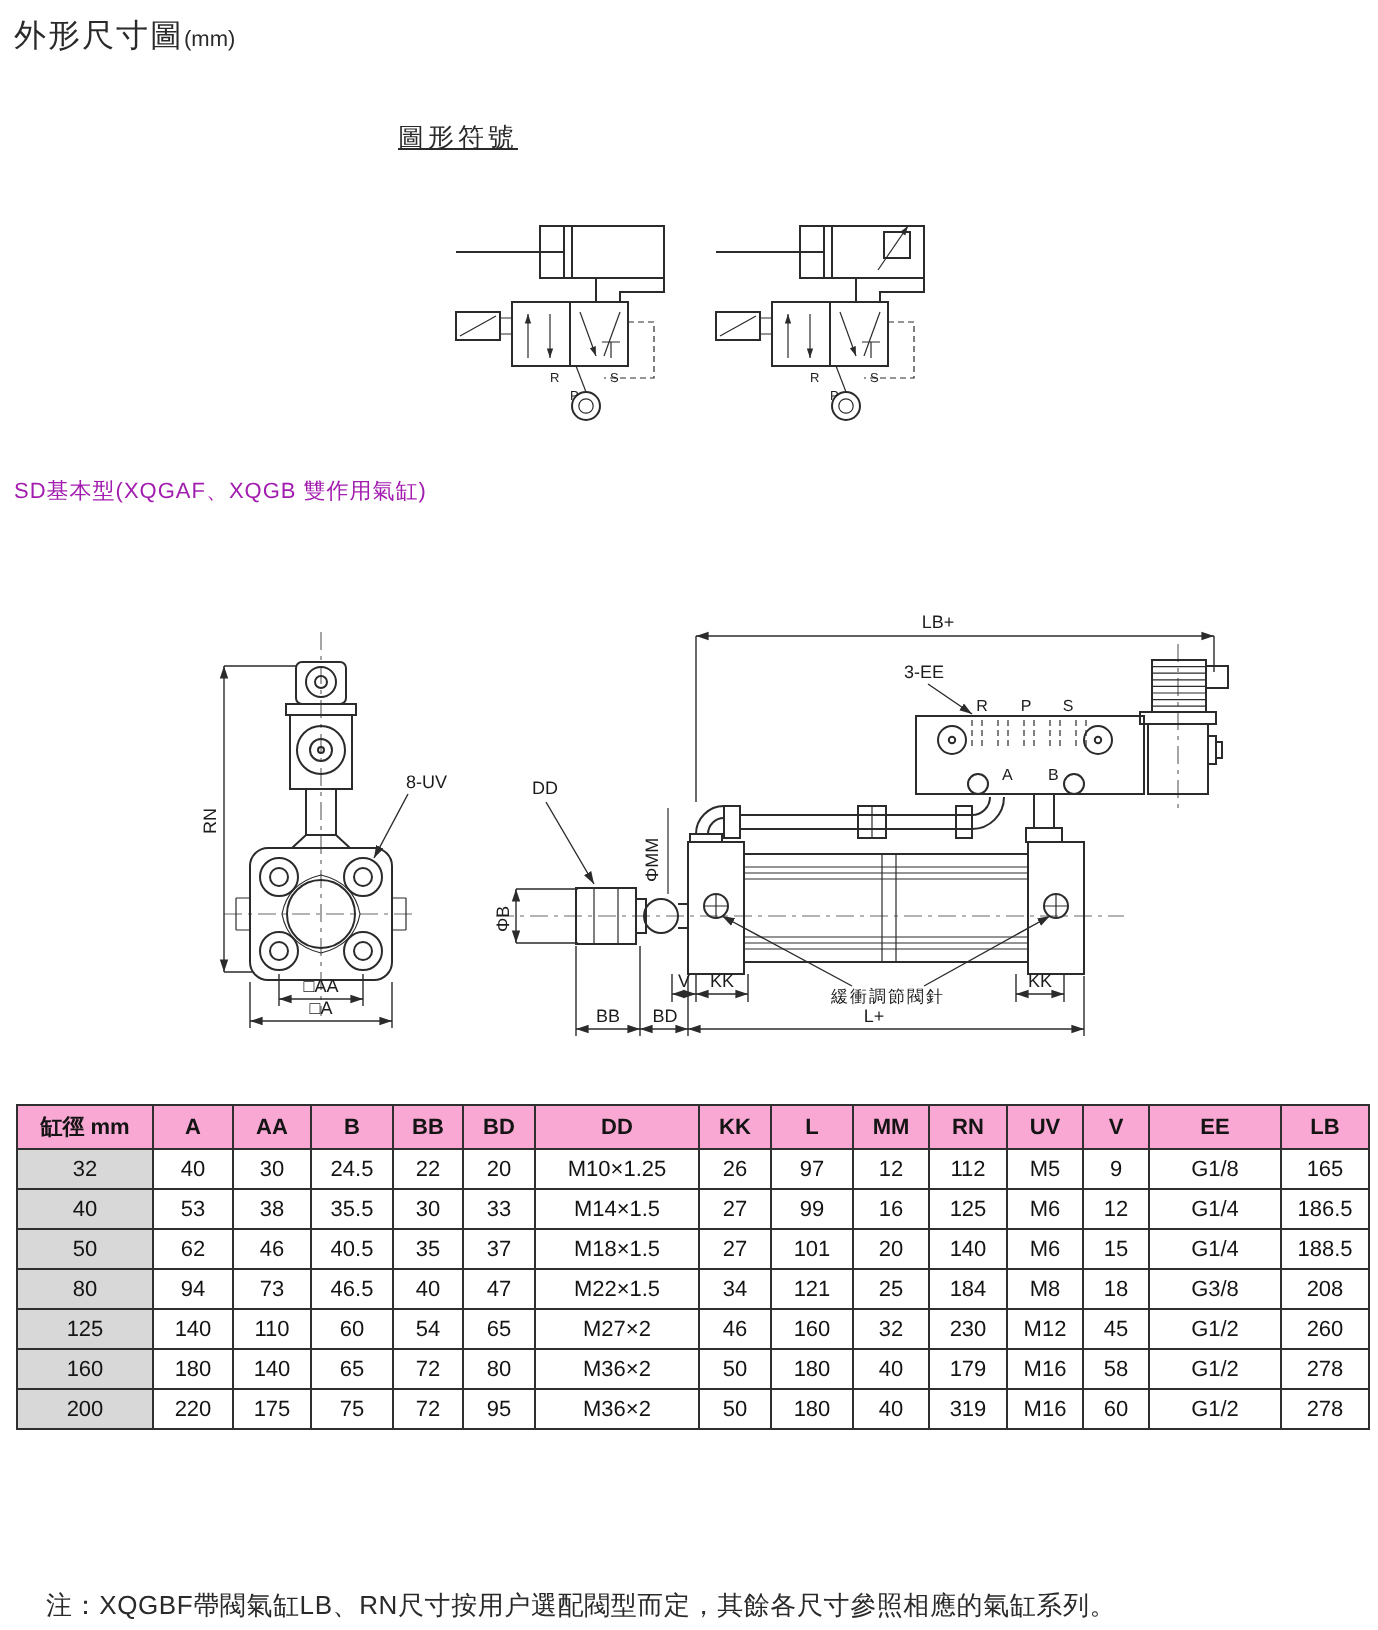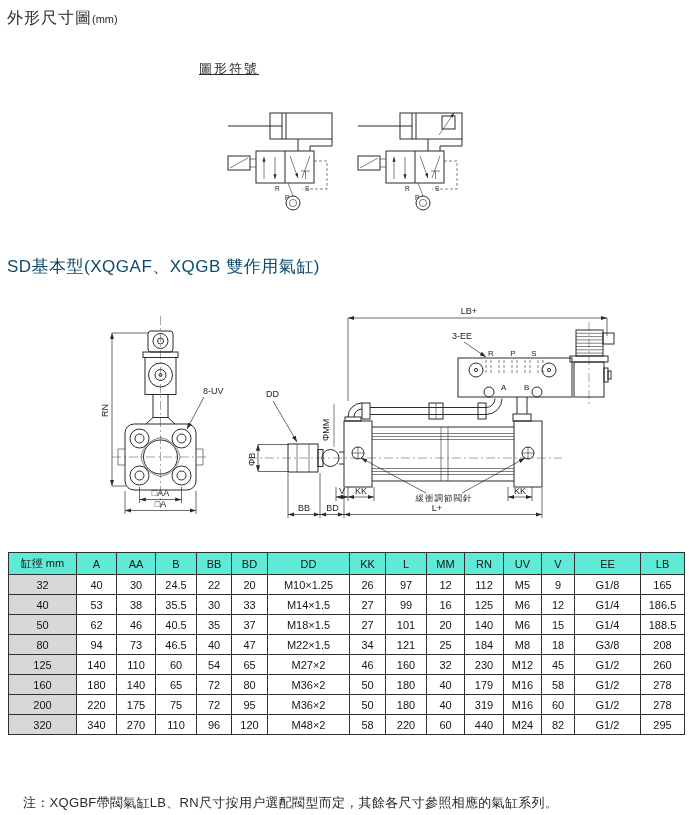--- a/index.html
+++ b/index.html
@@ -4,33 +4,33 @@
 <style>
   html,body{margin:0;padding:0;}
   body{
     width:689px;height:815px;position:relative;background:#ffffff;
     font-family:"Liberation Sans",sans-serif;color:#1c1c1c;overflow:hidden;
   }
   .abs{position:absolute;}
   #title{left:7px;top:8px;font-size:16px;letter-spacing:1px;color:#2a2a2a;}
   #title .unit{font-size:11px;letter-spacing:0;}
   #symbolHeading{left:199px;top:60px;font-size:13px;letter-spacing:2px;color:#2a2a2a;text-decoration:underline;}
-  #sectionHeading{left:7px;top:255px;font-size:17px;letter-spacing:.5px;color:#0c4a6e;}
+  #sectionHeading{left:7px;top:238px;font-size:11px;letter-spacing:.5px;color:#a21caf;}
   #note{left:23px;top:794px;font-size:13px;letter-spacing:.3px;color:#2a2a2a;white-space:nowrap;}
 
   table#dims{
     position:absolute;left:8px;top:552px;width:676px;
     border-collapse:collapse;table-layout:fixed;
     font-size:11px;text-align:center;color:#141414;
   }
   #dims th,#dims td{
     border:1px solid #2f2f2f;padding:0;height:19px;
     font-weight:normal;overflow:hidden;white-space:nowrap;
   }
-  #dims th{background:#5eead4;height:21px;}
+  #dims th{background:#f9a8d4;height:21px;font-weight:bold;}
   #dims td.first{background:#d8d8d8;}
 
   svg{position:absolute;overflow:visible;}
   svg text{font-family:"Liberation Sans",sans-serif;fill:#1c1c1c;}
   .ln{stroke:#2b2b2b;stroke-width:1;fill:none;}
   .tn{stroke:#2b2b2b;stroke-width:.6;fill:none;}
   .cl{stroke:#6a6a6a;stroke-width:.6;fill:none;stroke-dasharray:9 3 2 3;}
   .dm{stroke:#2b2b2b;stroke-width:.7;fill:none;}
   .dash{stroke-dasharray:3 2;}
   .t9{font-size:9px;}
@@ -410,33 +410,16 @@
         <td>M36×2</td>
         <td>50</td>
         <td>180</td>
         <td>40</td>
         <td>319</td>
         <td>M16</td>
         <td>60</td>
         <td>G1/2</td>
         <td>278</td>
       </tr>
-      <tr>
-        <td class="first">320</td>
-        <td>340</td>
-        <td>270</td>
-        <td>110</td>
-        <td>96</td>
-        <td>120</td>
-        <td>M48×2</td>
-        <td>58</td>
-        <td>220</td>
-        <td>60</td>
-        <td>440</td>
-        <td>M24</td>
-        <td>82</td>
-        <td>G1/2</td>
-        <td>295</td>
-      </tr>
     </tbody>
 </table>
 
 <div class="abs" id="note">注：XQGBF帶閥氣缸LB、RN尺寸按用户選配閥型而定，其餘各尺寸參照相應的氣缸系列。</div>
 
 </body></html>

